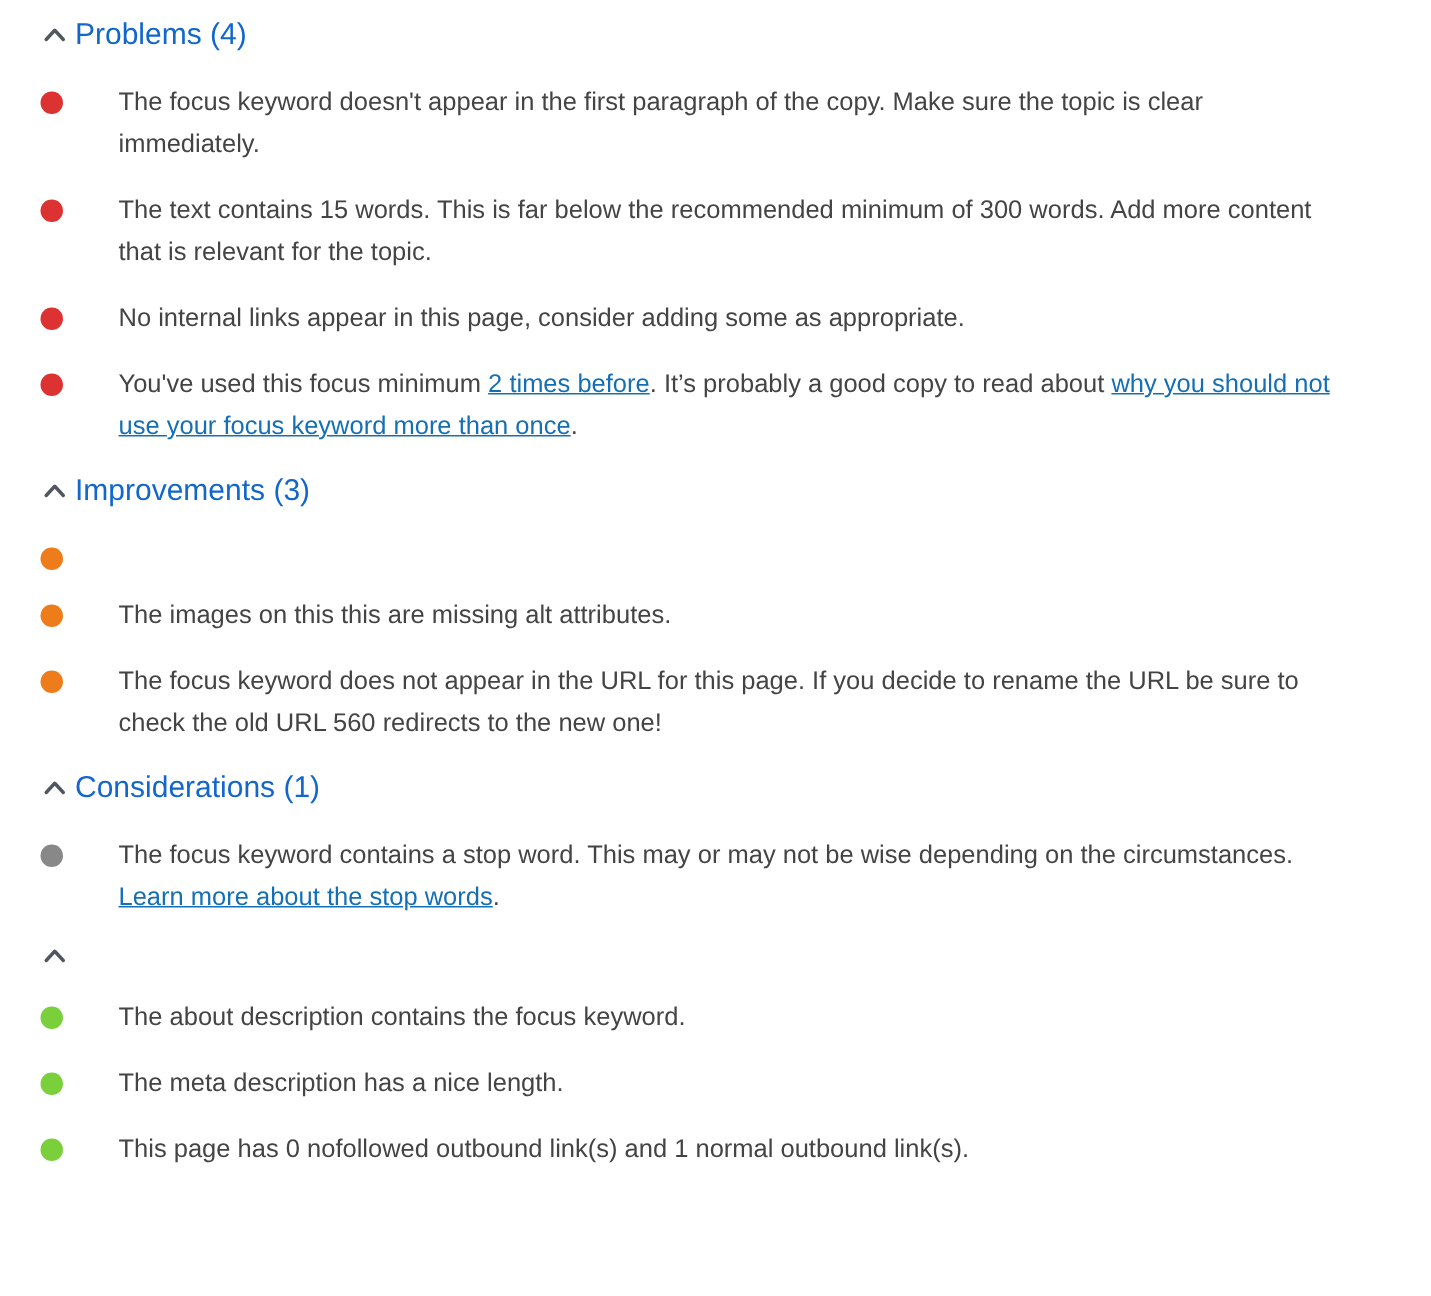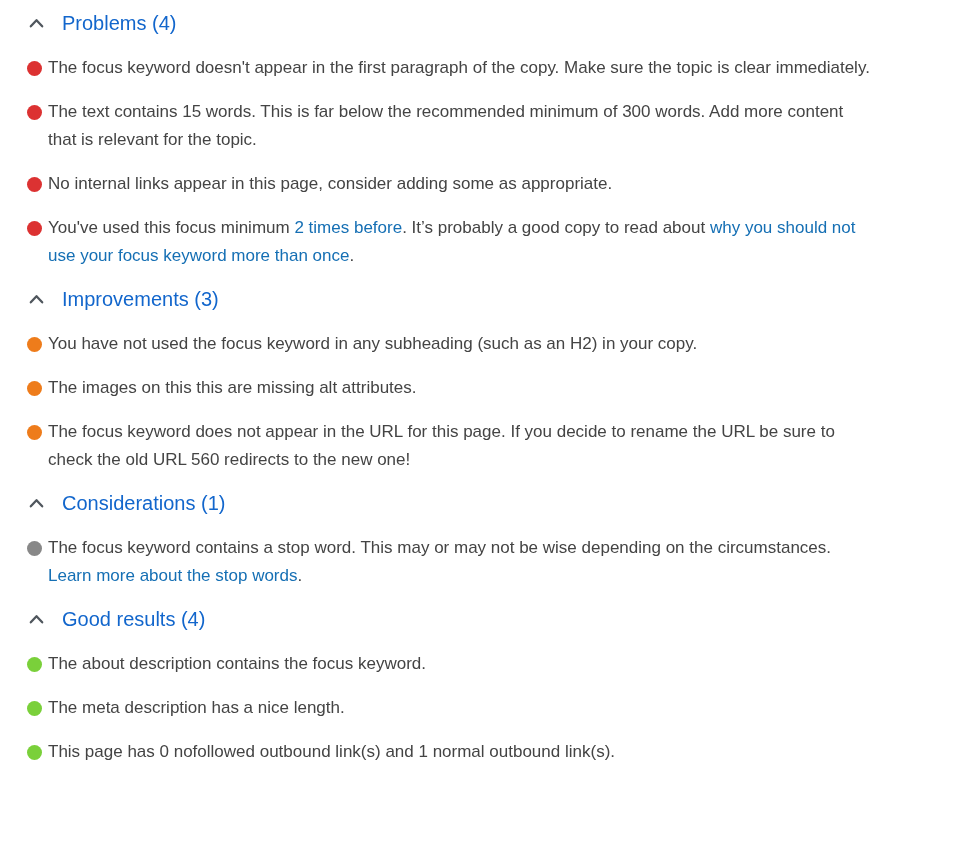--- a/index.html
+++ b/index.html
@@ -20,61 +20,62 @@
     overflow: hidden;
   }
   .analysis {
     padding: 10px 66px 10px 27px;
   }
   .analysis-section { margin-top: 6px; }
   .analysis-section:first-child { margin-top: 0; }
   .section-header {
     display: flex;
     align-items: center;
-    gap: 16px;
+    gap: 4px;
     margin-bottom: 17px;
     cursor: pointer;
   }
   .chevron {
     width: 19px; height: 19px;
     display: inline-flex;
     align-items: center;
     justify-content: center;
     flex: 0 0 auto;
   }
   .section-title {
     font-size: 20px;
     line-height: 27px;
     color: var(--header-blue);
     font-weight: 400;
   }
   .item {
     display: flex;
     align-items: flex-start;
-    gap: 6px;
+    gap: 37px;
     margin-bottom: 16px;
   }
   .bullet {
     width: 15px; height: 15px;
     border-radius: 50%;
     flex: 0 0 auto;
     margin-top: 7px;
   }
   .bullet.bad  { background: var(--bullet-bad); }
   .bullet.ok   { background: var(--bullet-ok); }
   .bullet.na   { background: var(--bullet-na); }
   .bullet.good { background: var(--bullet-good); }
   .item-text {
     font-size: 17px;
     line-height: 28px;
     color: var(--text);
     max-width: 824px;
   }
   .item-text a {
     color: var(--link-blue);
+    text-decoration: underline;
     cursor: pointer;
   }
 </style>
 </head>
 <body>
 
 <div class="analysis" id="analysis-root">
     <div class="analysis-section">
       <div class="section-header">
         <span class="chevron">
@@ -105,21 +106,20 @@
       <div class="section-header">
         <span class="chevron">
           <svg width="19" height="19" viewBox="0 0 20 20">
             <path d="M4 13 L10 6.5 L16 13" fill="none" stroke="var(--chevron)" stroke-width="2.4" stroke-linecap="round" stroke-linejoin="round"></path>
           </svg>
         </span>
         <span class="section-title">Improvements (3)</span>
       </div>
       <div class="item">
         <span class="bullet ok"></span>
-        <p class="item-text"><span>You have not used the focus keyword in any subheading (such as an H2) in your copy.</span></p>
       </div>
       <div class="item">
         <span class="bullet ok"></span>
         <p class="item-text"><span>The images on this this are missing alt attributes.</span></p>
       </div>
       <div class="item">
         <span class="bullet ok"></span>
         <p class="item-text"><span>The focus keyword does not appear in the URL for this page. If you decide to rename the URL be sure to check the old URL 560 redirects to the new one!</span></p>
       </div>
     </div>
@@ -137,21 +137,20 @@
         <p class="item-text"><span>The focus keyword contains a stop word. This may or may not be wise depending on the circumstances. </span><a>Learn more about the stop words</a><span>.</span></p>
       </div>
     </div>
     <div class="analysis-section">
       <div class="section-header">
         <span class="chevron">
           <svg width="19" height="19" viewBox="0 0 20 20">
             <path d="M4 13 L10 6.5 L16 13" fill="none" stroke="var(--chevron)" stroke-width="2.4" stroke-linecap="round" stroke-linejoin="round"></path>
           </svg>
         </span>
-        <span class="section-title">Good results (4)</span>
       </div>
       <div class="item">
         <span class="bullet good"></span>
         <p class="item-text"><span>The about description contains the focus keyword.</span></p>
       </div>
       <div class="item">
         <span class="bullet good"></span>
         <p class="item-text"><span>The meta description has a nice length.</span></p>
       </div>
       <div class="item">

